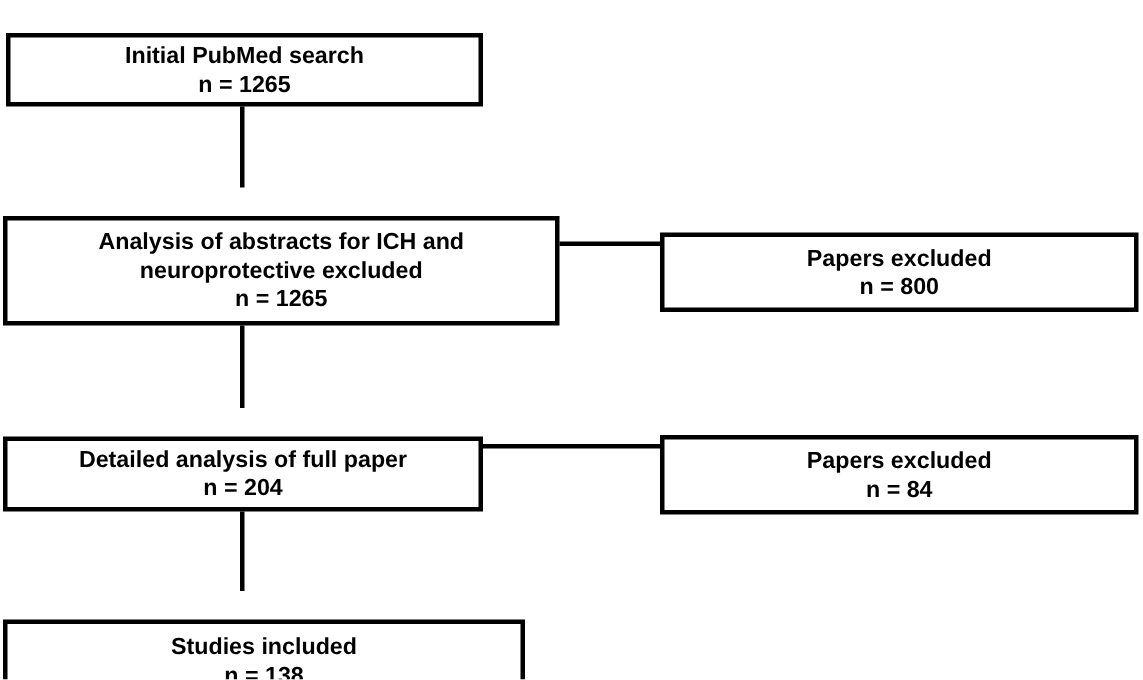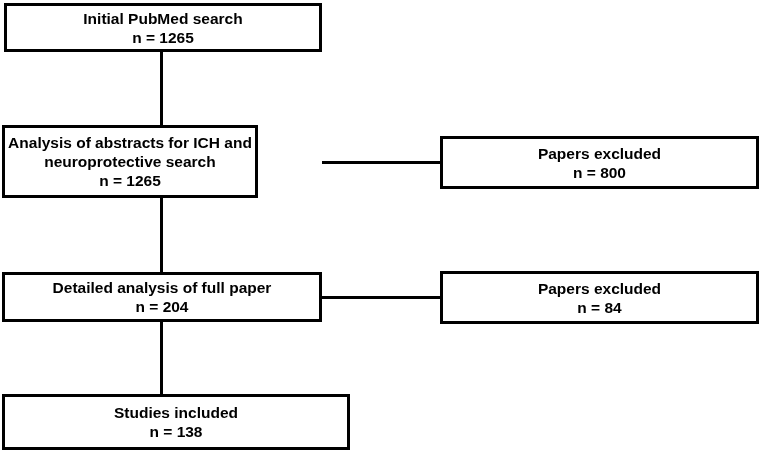--- a/index.html
+++ b/index.html
@@ -22,20 +22,21 @@
     background: #ffffff;
     display: flex;
     flex-direction: column;
     align-items: center;
     justify-content: center;
     text-align: center;
     color: #000000;
     font-weight: bold;
     font-size: 15.5px;
     line-height: 19px;
+    margin-top: 19px;
   }
   .edge {
     position: absolute;
     background: #000000;
   }
 </style>
 </head>
 <body>
 
 <div id="canvas">
@@ -44,23 +45,23 @@
   <div class="edge" style="left:322px; top:161px; width:118px; height:3px;"></div>
   <div class="edge" style="left:160px; top:198px; width:3px; height:74px;"></div>
   <div class="edge" style="left:322px; top:296px; width:118px; height:3px;"></div>
   <div class="edge" style="left:160px; top:322px; width:3px; height:72px;"></div>
 
   <div class="node" style="left:4px; top:3px; width:318px; height:49px;">
     <div>Initial PubMed search</div>
     <div>n = 1265</div>
   </div>
 
-  <div class="node" style="left:2px; top:125px; width:256px; height:73px;">
+  <div class="node" style="left:2px; top:125px; width:371px; height:73px;">
     <div>Analysis of abstracts for ICH and</div>
-    <div>neuroprotective search</div>
+    <div>neuroprotective excluded</div>
     <div>n = 1265</div>
   </div>
 
   <div class="node" style="left:440px; top:136px; width:319px; height:53px;">
     <div>Papers excluded</div>
     <div>n = 800</div>
   </div>
 
   <div class="node" style="left:2px; top:272px; width:320px; height:50px;text-align:right;">
     <div>Detailed analysis of full paper</div>

